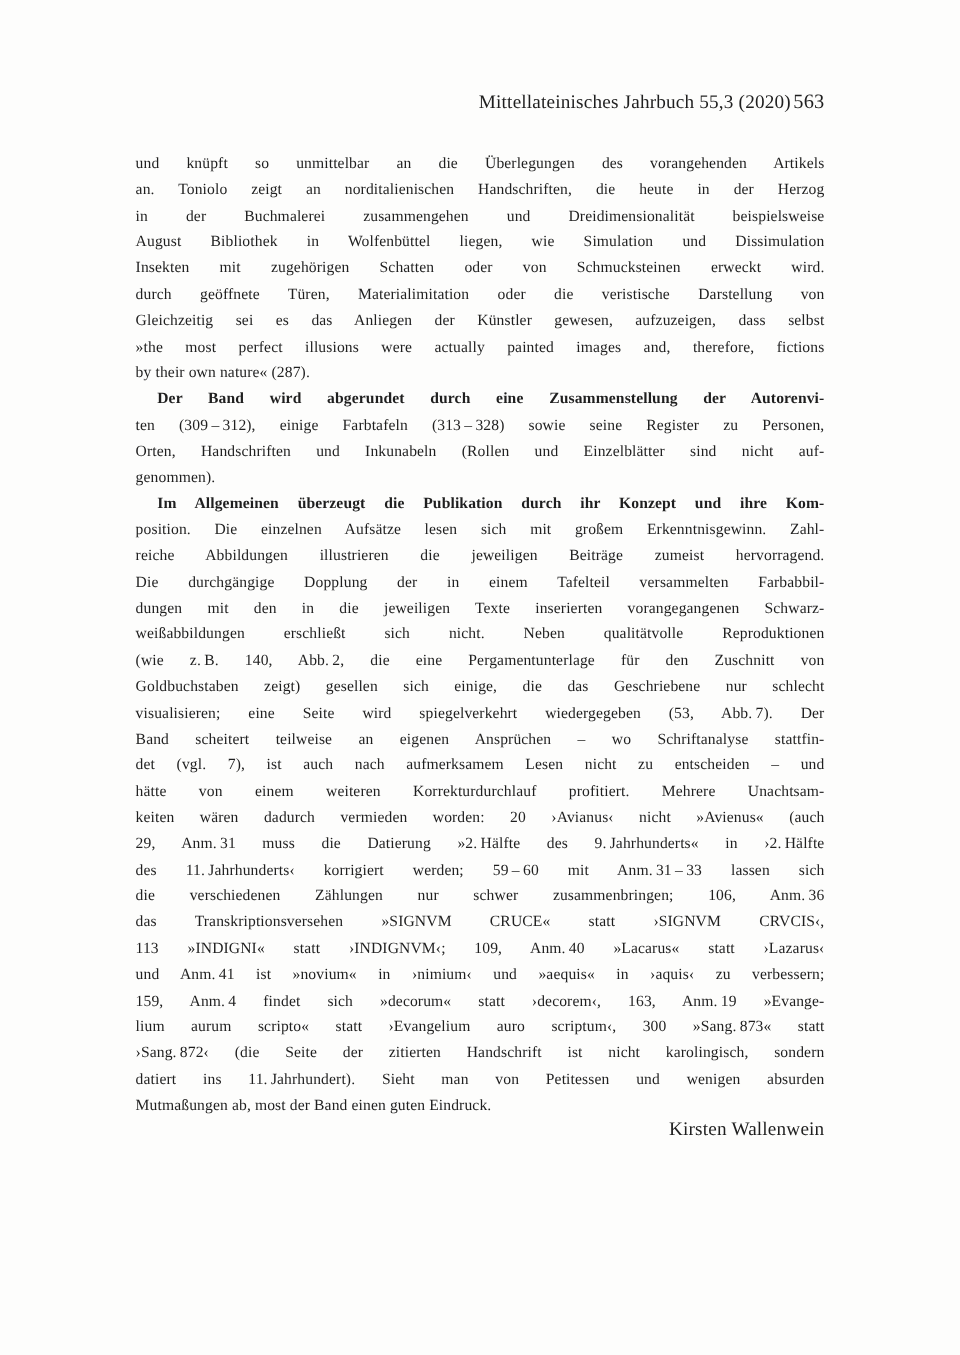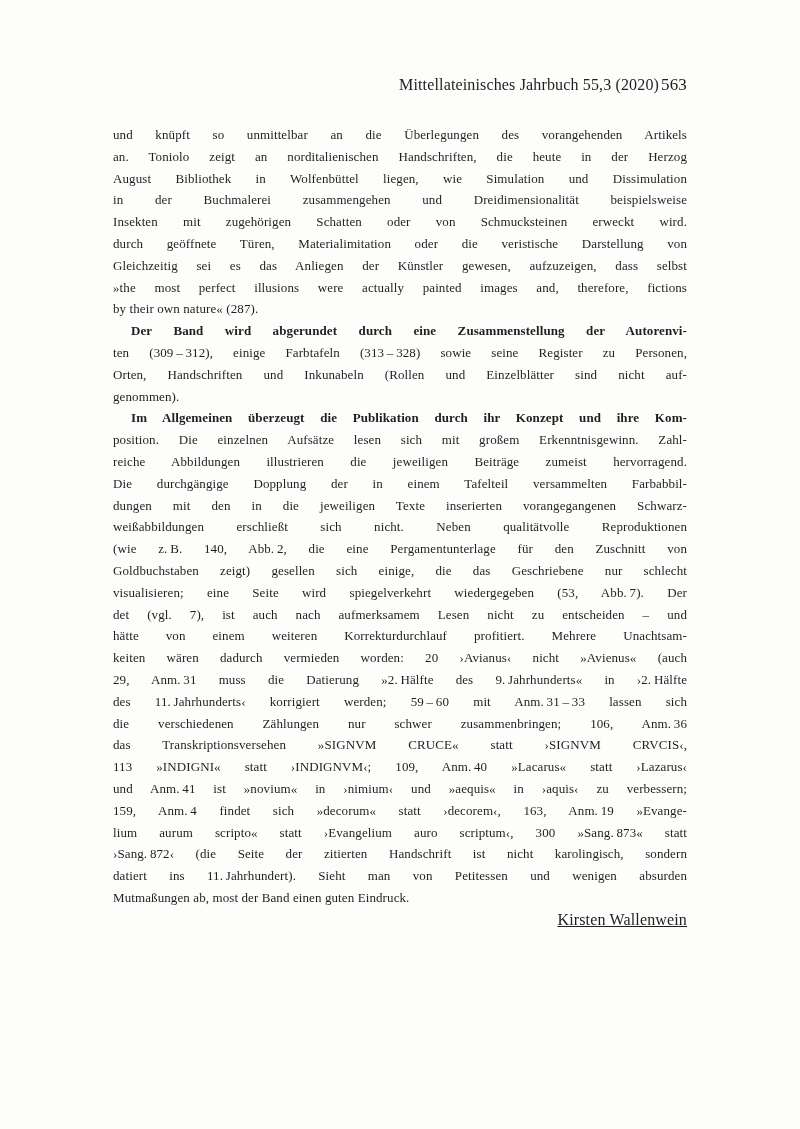--- a/index.html
+++ b/index.html
@@ -56,41 +56,40 @@
   }
   .article-body .para.indent .line:first-child {
     text-indent: 18px;
     font-weight: bold;
   }
   .signature {
     font-size: 16px;
     line-height: 21.8px;
     letter-spacing: 0.15px;
     text-align: right;
-    text-decoration: underline;
   }
 </style>
 </head>
 <body>
 
 <div class="sheet">
   <div class="textblock">
 
     <div class="running-header">
       <span>Mittellateinisches Jahrbuch 55,3 (2020)</span>
       <span class="pagenum">563</span>
     </div>
 
     <div class="article-body">
 
     <div class="para">
           <div class="line">und knüpft so unmittelbar an die Überlegungen des vorangehenden Artikels</div>
           <div class="line">an. Toniolo zeigt an norditalienischen Handschriften, die heute in der Herzog</div>
+          <div class="line">in der Buchmalerei zusammengehen und Dreidimensionalität beispielsweise</div>
           <div class="line">August Bibliothek in Wolfenbüttel liegen, wie Simulation und Dissimulation</div>
-          <div class="line">in der Buchmalerei zusammengehen und Dreidimensionalität beispielsweise</div>
           <div class="line">Insekten mit zugehörigen Schatten oder von Schmucksteinen erweckt wird.</div>
           <div class="line">durch geöffnete Türen, Materialimitation oder die veristische Darstellung von</div>
           <div class="line">Gleichzeitig sei es das Anliegen der Künstler gewesen, aufzuzeigen, dass selbst</div>
           <div class="line">»the most perfect illusions were actually painted images and, therefore, fictions</div>
           <div class="line last">by their own nature« (287).</div>
         </div>
         <div class="para indent">
           <div class="line">Der Band wird abgerundet durch eine Zusammenstellung der Autorenvi-</div>
           <div class="line">ten (309 – 312), einige Farbtafeln (313 – 328) sowie seine Register zu Personen,</div>
           <div class="line">Orten, Handschriften und Inkunabeln (Rollen und Einzelblätter sind nicht auf-</div>
@@ -99,20 +98,21 @@
         <div class="para indent">
           <div class="line">Im Allgemeinen überzeugt die Publikation durch ihr Konzept und ihre Kom-</div>
           <div class="line">position. Die einzelnen Aufsätze lesen sich mit großem Erkenntnisgewinn. Zahl-</div>
           <div class="line">reiche Abbildungen illustrieren die jeweiligen Beiträge zumeist hervorragend.</div>
           <div class="line">Die durchgängige Dopplung der in einem Tafelteil versammelten Farbabbil-</div>
           <div class="line">dungen mit den in die jeweiligen Texte inserierten vorangegangenen Schwarz-</div>
           <div class="line">weißabbildungen erschließt sich nicht. Neben qualitätvolle Reproduktionen</div>
           <div class="line">(wie z. B. 140, Abb. 2, die eine Pergamentunterlage für den Zuschnitt von</div>
           <div class="line">Goldbuchstaben zeigt) gesellen sich einige, die das Geschriebene nur schlecht</div>
           <div class="line">visualisieren; eine Seite wird spiegelverkehrt wiedergegeben (53, Abb. 7). Der</div>
+          <div class="line">Band scheitert teilweise an eigenen Ansprüchen – wo Schriftanalyse stattfin-</div>
           <div class="line">det (vgl. 7), ist auch nach aufmerksamem Lesen nicht zu entscheiden – und</div>
           <div class="line">hätte von einem weiteren Korrekturdurchlauf profitiert. Mehrere Unachtsam-</div>
           <div class="line">keiten wären dadurch vermieden worden: 20 ›Avianus‹ nicht »Avienus« (auch</div>
           <div class="line">29, Anm. 31 muss die Datierung »2. Hälfte des 9. Jahrhunderts« in ›2. Hälfte</div>
           <div class="line">des 11. Jahrhunderts‹ korrigiert werden; 59 – 60 mit Anm. 31 – 33 lassen sich</div>
           <div class="line">die verschiedenen Zählungen nur schwer zusammenbringen; 106, Anm. 36</div>
           <div class="line">das Transkriptionsversehen »SIGNVM CRUCE« statt ›SIGNVM CRVCIS‹,</div>
           <div class="line">113 »INDIGNI« statt ›INDIGNVM‹; 109, Anm. 40 »Lacarus« statt ›Lazarus‹</div>
           <div class="line">und Anm. 41 ist »novium« in ›nimium‹ und »aequis« in ›aquis‹ zu verbessern;</div>
           <div class="line">159, Anm. 4 findet sich »decorum« statt ›decorem‹, 163, Anm. 19 »Evange-</div>

